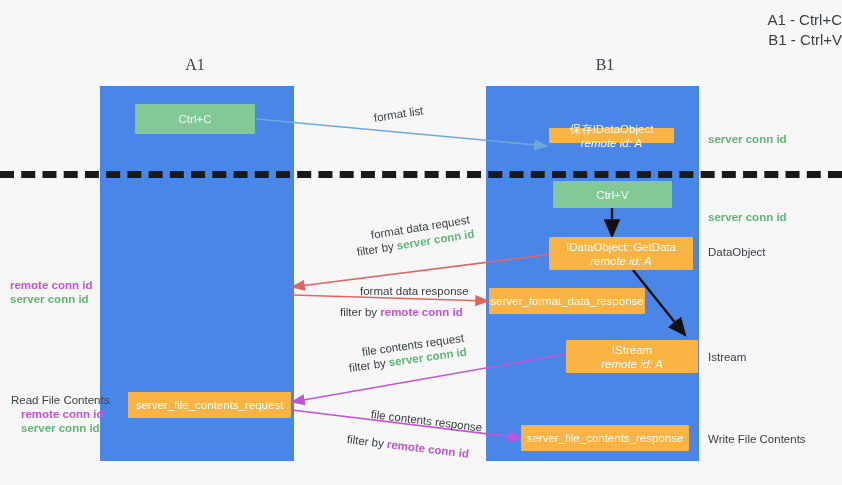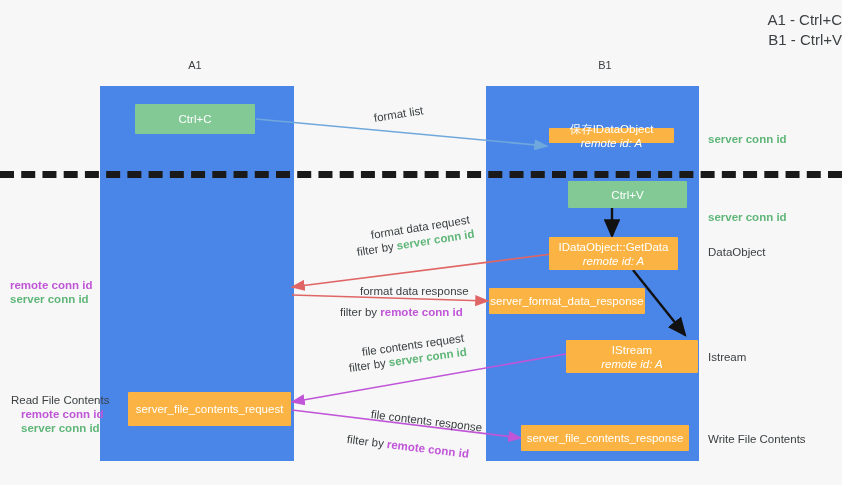--- a/index.html
+++ b/index.html
@@ -31,23 +31,24 @@
     left: 0; right: 0;
     top: 10px;
     text-align: right;
     font-size: 15px;
     color: #3c4043;
     line-height: 20px;
   }
   .col-header {
     position: absolute;
     text-align: center;
-    font-size: 11px;
-    color: #3c4043;
-    line-height: 14px;
+    font-size: 16px;
+    color: #3c4043;
+    line-height: 14px;
+    font-family: Liberation Serif, serif;
   }
   .col-header .l1 { display:block; }
   .col-header .l2 { display:block;margin-top:24px; }
 
   
   .lane {
     position: absolute;
     background: #4a86e8;
   }
 
@@ -168,40 +169,40 @@
 
   <div class="node green" style="left:135px; top:104px; width:120px; height:30px;">
     <span>Ctrl+C</span>
   </div>
 
   <div class="node orange" style="left:549px; top:128px; width:125px; height:15px;">
     <span>保存IDataObject</span>
     <span class="l2">remote id: A</span>
   </div>
 
-  <div class="node green" style="left:553px; top:181px; width:119px; height:27px;margin-left:15px;">
+  <div class="node green" style="left:553px; top:181px; width:119px; height:27px;">
     <span>Ctrl+V</span>
   </div>
 
-  <div class="node orange" style="left:549px; top:237px; width:129px; height:33px;">
+  <div class="node orange" style="left:549px; top:237px; width:144px; height:33px;">
     <span>IDataObject::GetData</span>
     <span class="l2">remote id: A</span>
   </div>
 
   <div class="node orange" style="left:566px; top:340px; width:132px; height:33px;">
     <span>IStream</span>
     <span class="l2">remote id: A</span>
   </div>
 
 
   <div class="node orange" style="left:489px; top:288px; width:156px; height:26px;">
     <span>server_format_data_response</span>
   </div>
 
-  <div class="node orange" style="left:128px; top:392px; width:163px; height:34px;">
+  <div class="node orange" style="left:128px; top:392px; width:163px; height:26px;">
     <span>server_file_contents_request</span>
   </div>
 
   <div class="node orange" style="left:521px; top:425px; width:168px; height:26px;">
     <span>server_file_contents_response</span>
   </div>
 
   <div class="edge-label rot-up" style="left:374px; top:111px;">
     <span>format list</span>
   </div>

